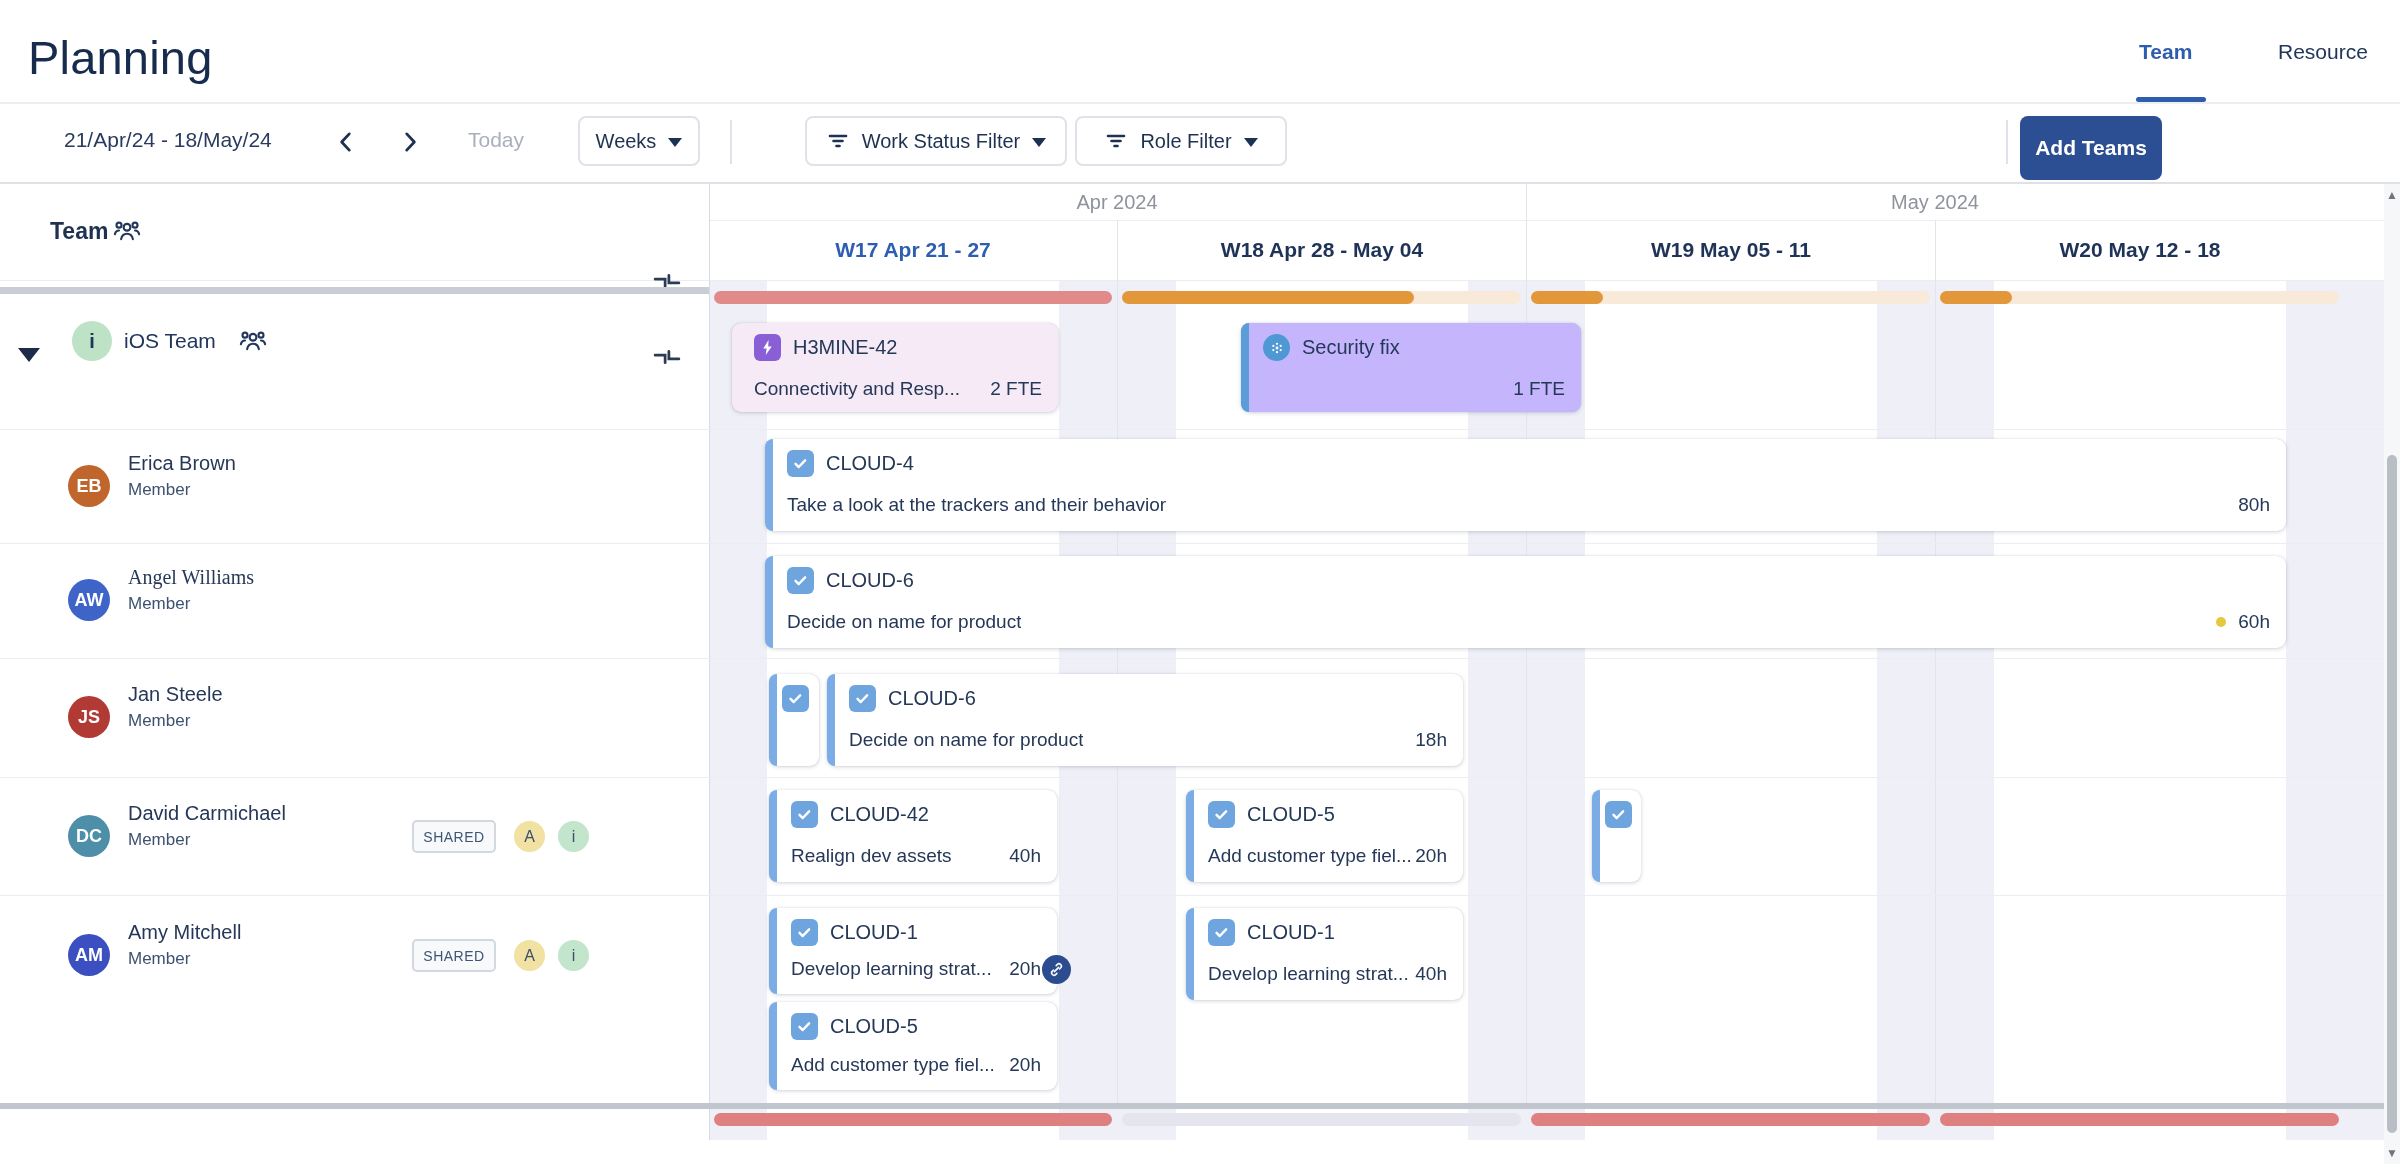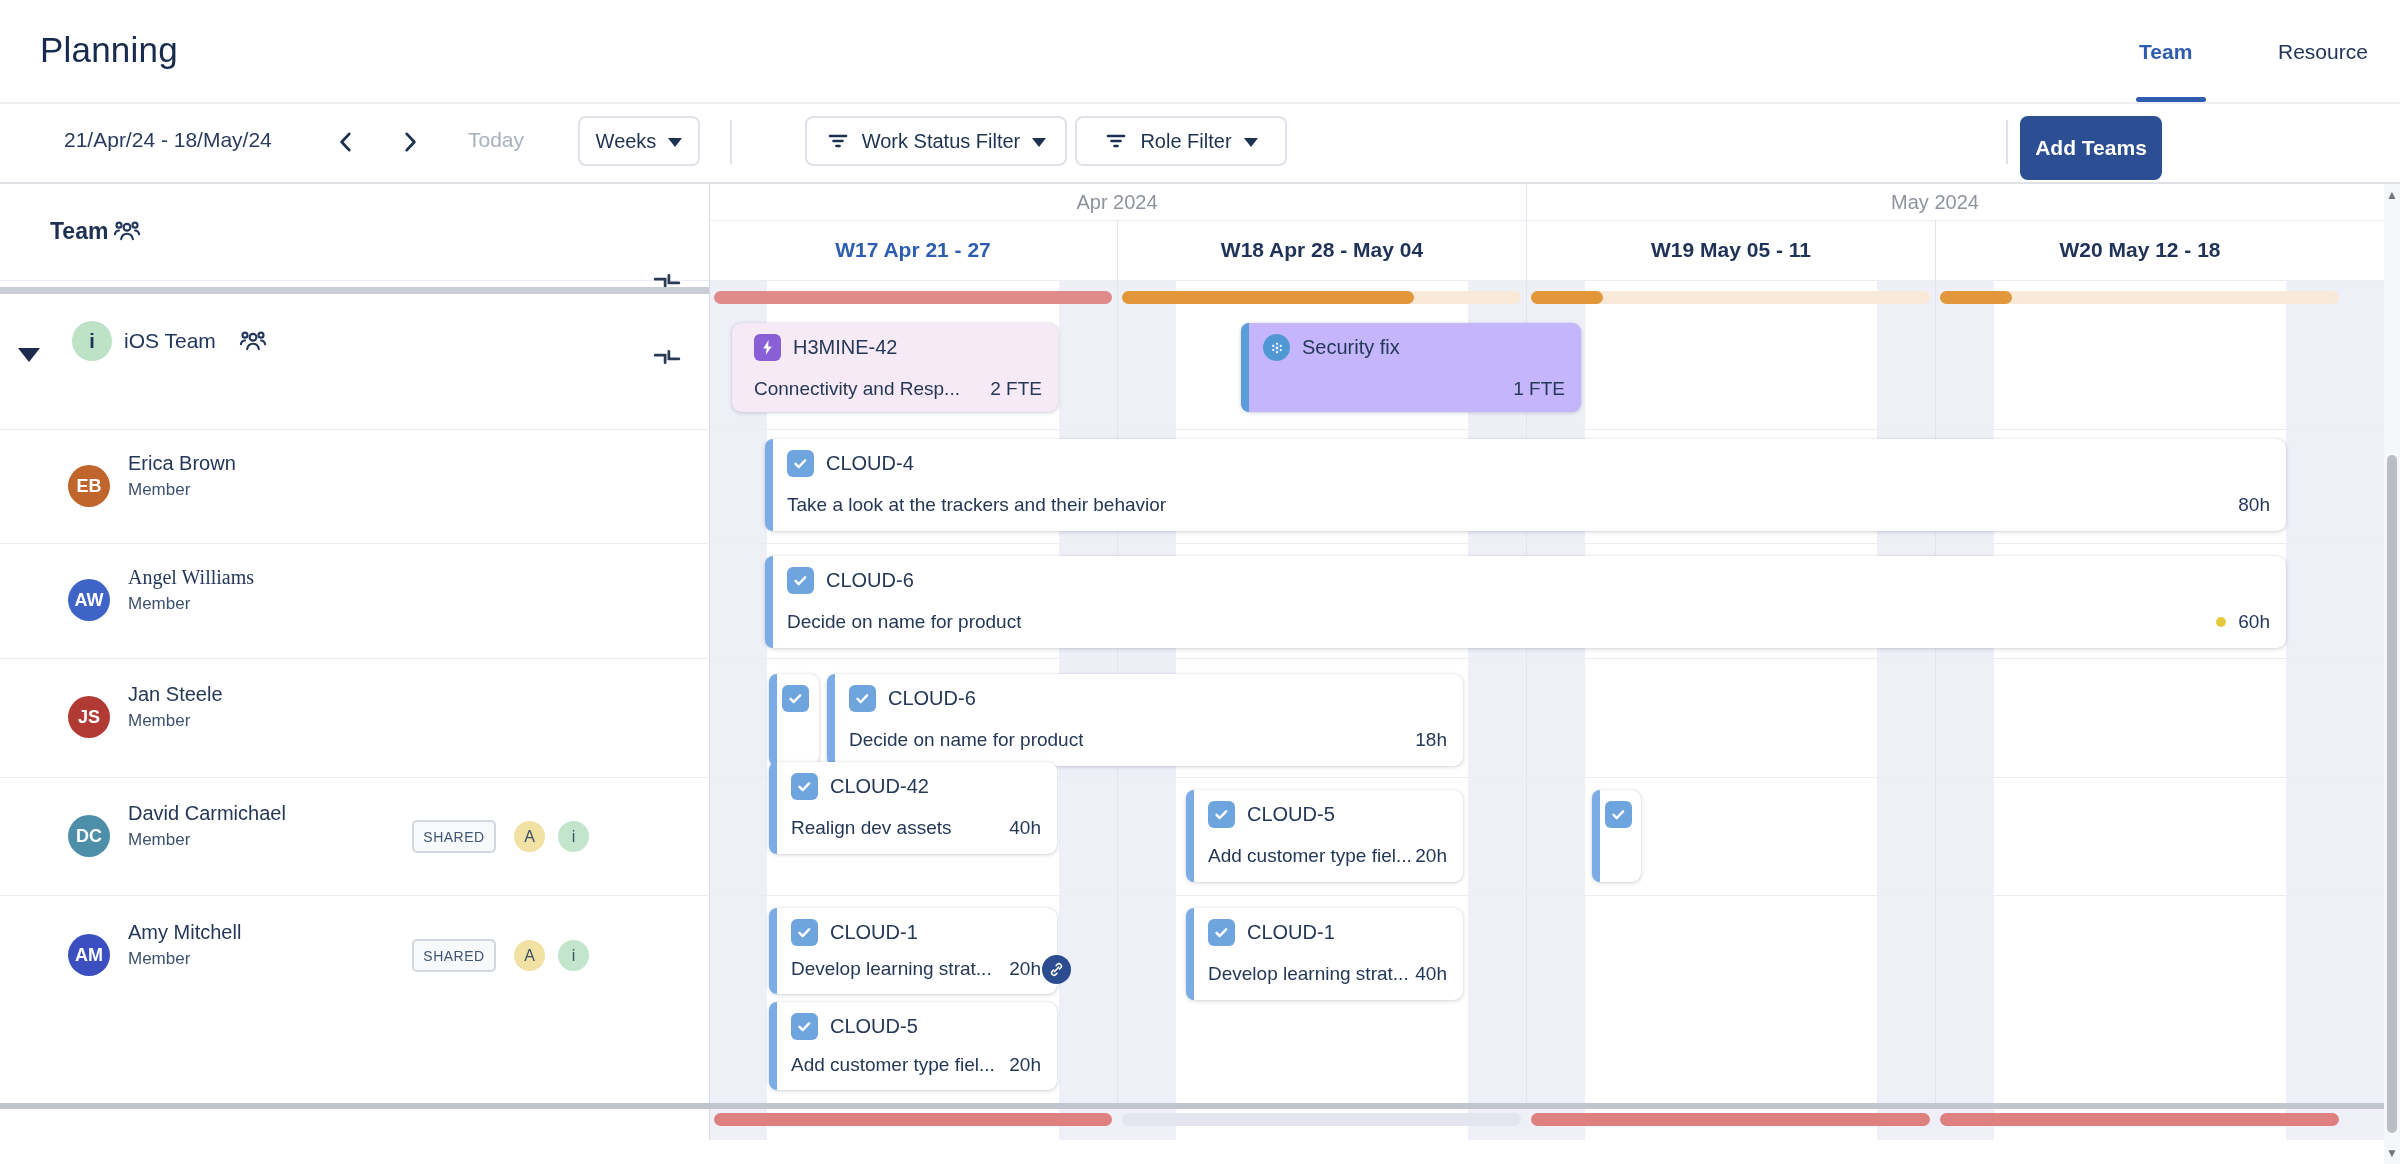--- a/index.html
+++ b/index.html
@@ -4,21 +4,21 @@
 <style>
   * { margin:0; padding:0; box-sizing:border-box; }
   html,body { width:2400px; height:1164px; overflow:hidden; background:#fff;
               font-family:"Liberation Sans", sans-serif; color:#22365C; }
   .abs { position:absolute; }
   #stage { position:relative; width:2400px; height:1164px; }
 
   
   #app-header { position:absolute; left:0; top:0; width:2400px; height:104px; background:#fff; }
   #app-header .hline { position:absolute; left:0; top:102px; width:2400px; height:2px; background:#EDEEF1; }
-  #page-title { position:absolute; left:40px; top:30px; font-size:35px; color:#172B4D; letter-spacing:.2px; }
+  #page-title { position:absolute; left:28px; top:30px; font-size:47px; color:#172B4D; letter-spacing:.2px; }
   .tab { position:absolute; top:40px; font-size:21px; cursor:pointer; }
   #tab-team { left:2139px; color:#2F5DAD; font-weight:bold; }
   #tab-resource { left:2250px; color:#22365C;margin-left:28px; }
   #tab-underline { position:absolute; left:2136px; top:97px; width:70px; height:5px; border-radius:3px; background:#2F5DAD; }
 
   
   #toolbar { position:absolute; left:0; top:104px; width:2400px; height:80px; background:#fff; }
   #toolbar .gline { position:absolute; left:0; top:78px; width:2400px; height:2px; background:#DFE1E6; }
   #date-range { left:64px; top:24px; position:absolute; font-size:21px; color:#2A3B5F; }
   .chev-btn { position:absolute; top:16px; width:40px; height:44px; display:flex; align-items:center; justify-content:center; cursor:pointer; }
@@ -359,21 +359,21 @@
             </svg>
           </span>
         <span class="ckey">CLOUD-6</span>
       </div>
       <div class="crow2">
         <span class="csum">Decide on name for product</span>
         <span class="chours">18h</span>
       </div>
     </div>
 
-    <div class="card" style="left:769px;top:578px;width:288px;height:92px;padding-left:15px;">
+    <div class="card" style="left:769px;top:606px;width:288px;height:92px;padding-left:15px;">
       <span class="bar"></span>
       <div class="crow1">
         <span class="chk">
             <svg width="17" height="17" viewBox="0 0 24 24">
               <path d="M5 12.5l4.5 4.5 9-9.5" fill="none" stroke="#fff" stroke-width="3.4" stroke-linecap="round" stroke-linejoin="round"></path>
             </svg>
           </span>
         <span class="ckey">CLOUD-42</span>
       </div>
       <div class="crow2">

